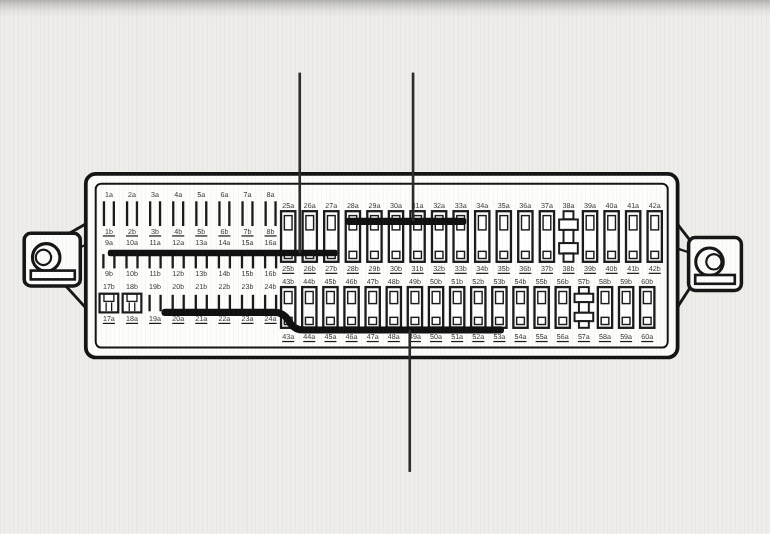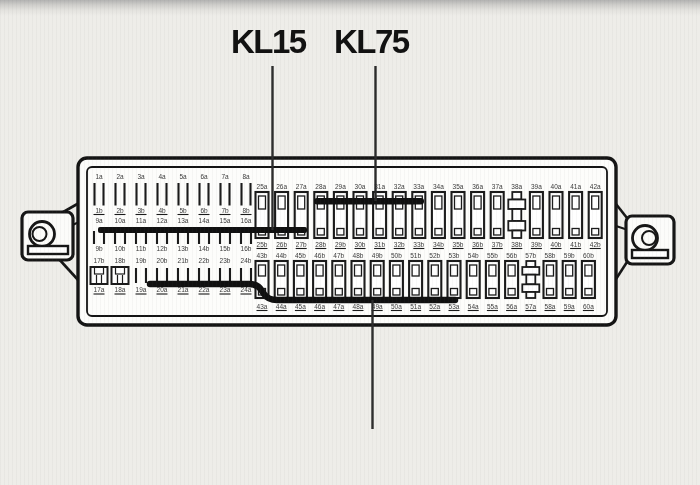--- a/index.html
+++ b/index.html
@@ -34,22 +34,20 @@
   .sockin{fill:none;stroke:#1a1a1a;stroke-width:1.2;}
   .tk{stroke:#1a1a1a;stroke-width:2.1;}
   .ul{stroke:#1a1a1a;stroke-width:1.1;}
   .sl{font-family:"Liberation Sans",sans-serif;font-size:6.5px;fill:#3a3a3a;text-anchor:middle;}
 </style>
 </head>
 <body>
 
 <div class="stage">
 
-  <div class="kl-label" id="kl15">KL15</div>
-  <div class="kl-label" id="kl75">KL75</div>
 
   <svg width="700" height="485" viewBox="0 0 700 485">
 
     <g>
       <path class="ln3" d="M79 203 L58 215"></path>
       <path class="ln3" d="M79 281 L58 258"></path>
       <path class="ln2f" d="M79 222 L66 228"></path>
       <rect class="plate" x="22" y="212" width="51" height="48" rx="6"></rect>
       <circle class="ln3f" cx="42" cy="234" r="12.5"></circle>
       <circle class="ln2f" cx="39.5" cy="234" r="7"></circle>

